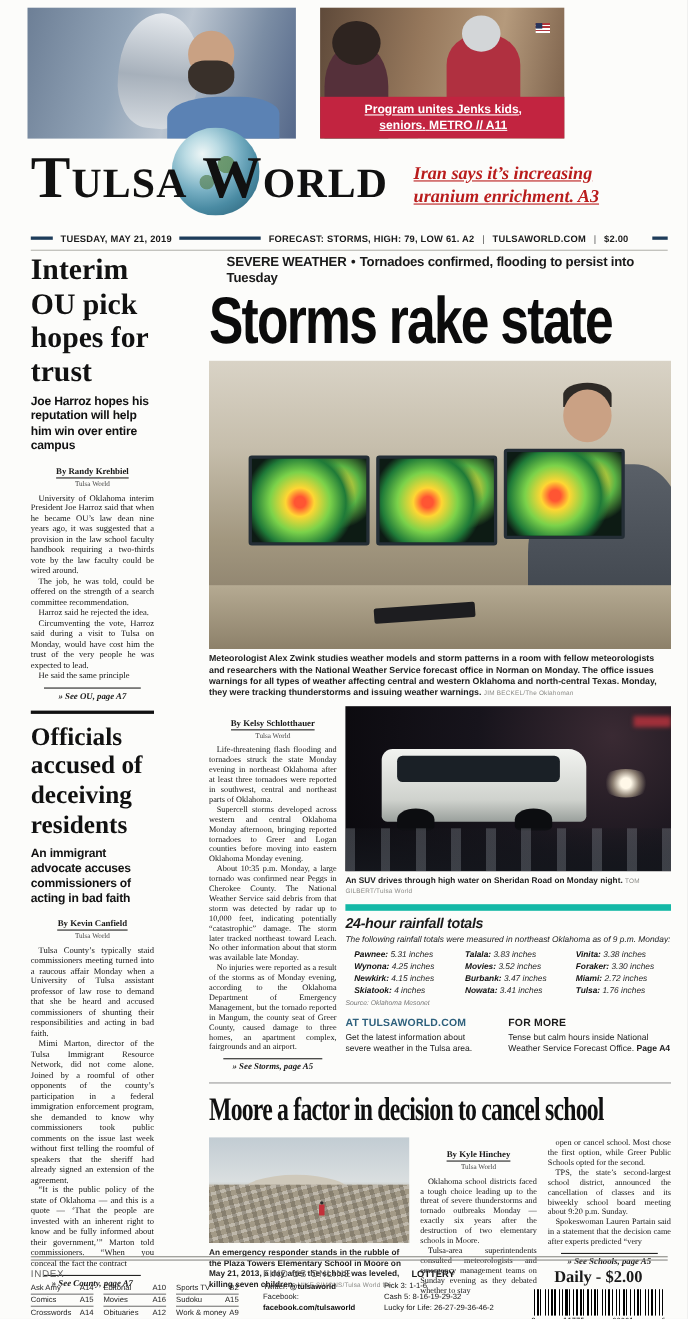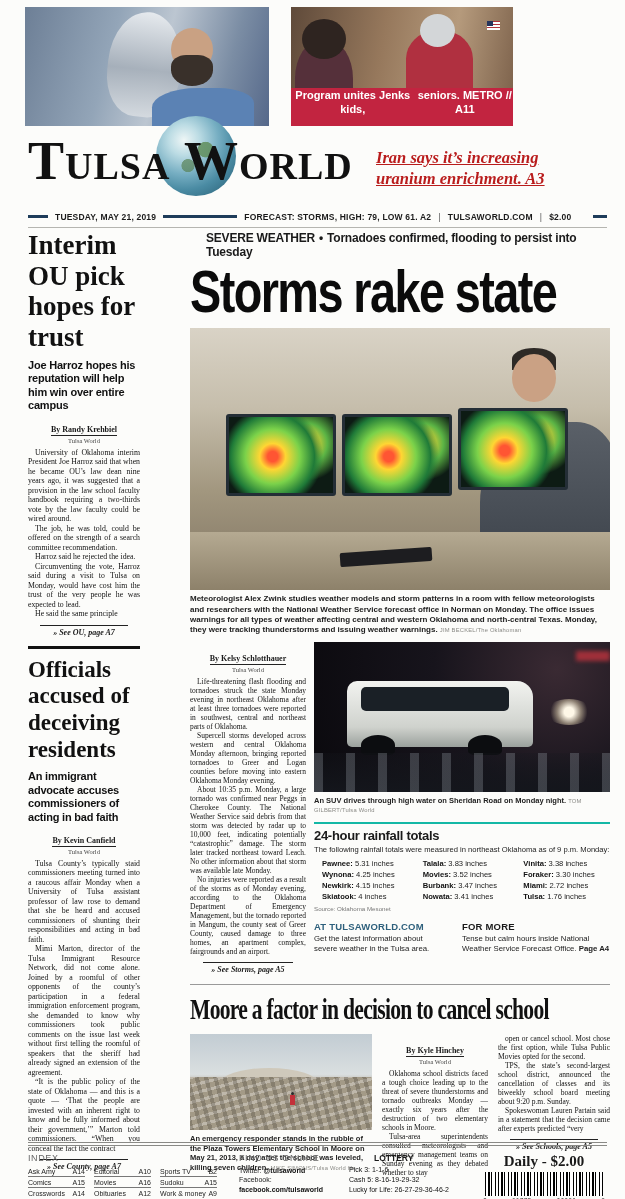--- a/index.html
+++ b/index.html
@@ -21,22 +21,22 @@
   .photo-jenks{width:222px;height:119px;background:linear-gradient(100deg,#5f4a3a,#96785c 40%,#b59a7c 70%,#7a5f49);}
   .jenks-girl{position:absolute;left:2%;bottom:0;width:26%;height:72%;border-radius:45% 45% 0 0;background:#55303a;}
   .jenks-girl-hair{position:absolute;left:5%;top:10%;width:20%;height:34%;border-radius:50%;background:#2e2420;}
   .jenks-senior{position:absolute;left:52%;bottom:28%;width:30%;height:52%;border-radius:45% 45% 8% 8%;background:#b03040;}
   .jenks-senior-hair{position:absolute;left:58%;top:6%;width:16%;height:28%;border-radius:50%;background:#d3d6d8;}
   .jenks-table{position:absolute;left:40%;bottom:0;width:60%;height:30%;background:#d9cfbf;}
   .jenks-flag{position:absolute;right:6%;top:12%;width:13px;height:9px;
       background:repeating-linear-gradient(180deg,#b2343c 0 1.5px,#fff 1.5px 3px);}
   .jenks-flag::after{content:'';position:absolute;left:0;top:0;width:6px;height:4.5px;background:#27355c;}
   .red-banner{position:absolute;left:0;right:-2px;bottom:0;height:38px;background:#c22440;color:#fff;
-              display:flex;flex-direction:row;justify-content:center;text-align:center;
-              font-weight:bold;font-size:11px;line-height:1.3;}
+              display:flex;flex-direction:column;justify-content:center;text-align:center;
+              font-weight:bold;font-size:11px;line-height:1.3;text-decoration:underline;}
   
   .masthead{position:absolute;left:28px;top:128px;width:579px;height:78px;}
   .globe{position:absolute;left:128px;top:-12px;width:80px;height:80px;border-radius:50%;
      background:
        radial-gradient(circle at 62% 42%, rgba(96,142,92,.85) 0 11%, rgba(96,142,92,0) 12%),
        radial-gradient(circle at 40% 62%, rgba(88,130,86,.7) 0 9%, rgba(88,130,86,0) 10%),
        radial-gradient(circle at 35% 30%, #eef6f6 0%, #bcdce4 20%, #76aec2 45%, #4a8ba3 65%, #346e85 85%, #2a5a70 100%);}
   .masthead h1{position:relative;z-index:1;margin:0;padding-top:6px;font-family:"Liberation Serif",serif;
       font-variant:small-caps;font-weight:bold;font-size:54px;line-height:1;letter-spacing:1px;color:#111;}
   .iran{position:absolute;left:348px;top:20px;width:210px;font-family:"Liberation Serif",serif;
@@ -93,21 +93,21 @@
   .suv-win{position:absolute;left:16%;top:30%;width:50%;height:16%;border-radius:5px;background:#1a2026;}
   .suv-wheel{position:absolute;top:62%;width:34px;height:20px;border-radius:50% 50% 20% 20%;background:#0c0d10;}
   .w1{left:16%}.w2{left:52%}
   .suv-water{position:absolute;left:0;bottom:0;width:100%;height:26%;
      background:repeating-linear-gradient(90deg, rgba(205,215,225,.22) 0 9px, rgba(0,0,0,0) 9px 32px),
                 linear-gradient(180deg, rgba(22,24,30,.25), #14161c);}
   .suv-glow{position:absolute;right:6%;top:38%;width:46px;height:26px;border-radius:50%;
      background:radial-gradient(circle,#fff8e8 0 18%,rgba(255,240,200,.45) 45%,rgba(0,0,0,0) 70%);}
   .suv-red{position:absolute;right:0;top:6%;width:34px;height:10px;background:#a0303a;filter:blur(2px);}
   .suv-cap{margin:4px 0 8px;font-size:7.5px;font-weight:bold;color:#222;}
-  .rainbox{border-top:2px solid #14b8a6;padding-top:4px;}
+  .rainbox{border-top:6px solid #14b8a6;padding-top:4px;font-style:italic;}
   .rain-title{font-size:13px;font-weight:bold;letter-spacing:-.3px;margin:0 0 2px;}
   .rain-intro{font-size:7.6px;margin:0 0 4px;color:#222;}
   .rain-cols{display:flex;gap:6px;}
   .rain-col{flex:1;}
   .rf-row{font-size:7.6px;line-height:1.45;color:#222;padding-left:8px;}
   .rf-row b{color:#111;}
   .rain-src{font-size:6.2px;color:#777;margin-top:3px;}
   .promos{display:flex;gap:24px;margin-top:9px;}
   .promo-web{width:124px;}
   .promo-more{flex:1;}
@@ -353,21 +353,21 @@
             <span class="by">By Kyle Hinchey</span>
             <div class="org">Tulsa World</div>
           </div>
           <div class="bodytext">
             <p>Oklahoma school districts faced a tough choice leading up to the threat of severe thunderstorms and tornado outbreaks Monday — exactly six years after the destruction of two elementary schools in Moore.</p>
             <p>Tulsa-area superintendents consulted meteorologists and emergency management teams on Sunday evening as they debated whether to stay</p>
           </div>
         </div>
         <div class="moore-col moore-col2">
           <div class="bodytext">
-            <p>open or cancel school. Most chose the first option, while Tulsa Public Movies opted for the second.</p>
+            <p>open or cancel school. Most chose the first option, while Greer Public Schools opted for the second.</p>
             <p>TPS, the state’s second-largest school district, announced the cancellation of classes and its biweekly school board meeting about 9:20 p.m. Sunday.</p>
             <p>Spokeswoman Lauren Partain said in a statement that the decision came after experts predicted “very</p>
           </div>
           <div class="jump">» See Schools, page A5</div>
         </div>
       </div>
     </section>
   </main>
 
   <footer class="footer">

